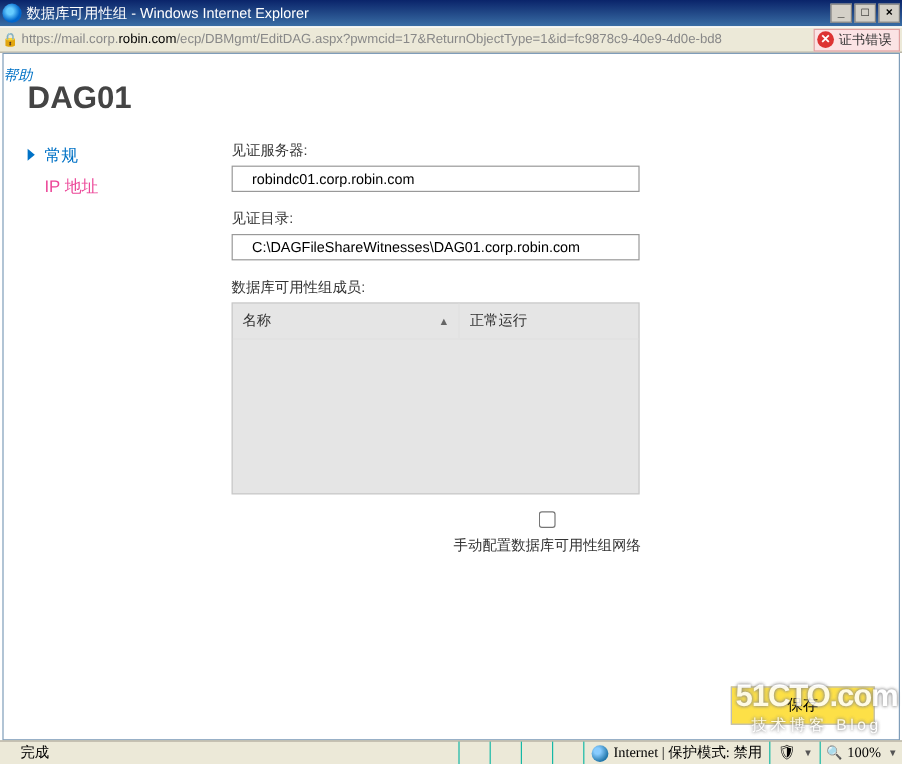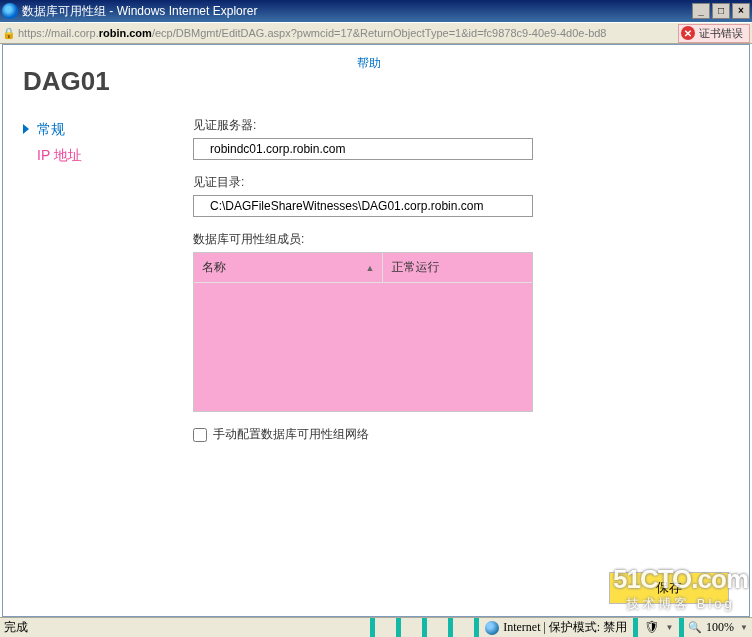--- a/index.html
+++ b/index.html
@@ -9,62 +9,62 @@
 .titlebar { height: 22px; background: linear-gradient(#0a246a, #3a6ea5); display: flex; align-items: center; padding: 0 2px; color: #fff; font-family: "SimSun", sans-serif; font-size: 12px; }
 .titlebar .ie-icon { width: 16px; height: 16px; margin-right: 4px; background: radial-gradient(circle at 40% 40%, #6cf 20%, #06c 60%); border-radius: 50%; }
 .titlebar .title-text { flex: 1; white-space: nowrap; overflow: hidden; }
 .titlebar .win-btns { display: flex; gap: 2px; }
 .titlebar .win-btn { width: 18px; height: 16px; background: #d4d0c8; border: 1px solid #808080; display: flex; align-items: center; justify-content: center; font-family: sans-serif; font-size: 10px; font-weight: bold; color: #000; line-height: 1; }
 
 
 .addrbar { height: 22px; background: #ece9d8; border-top: 1px solid #fff; border-bottom: 1px solid #aca899; display: flex; align-items: center; padding: 0 2px; font-family: Tahoma, sans-serif; font-size: 11px; }
 .addrbar .lock-icon { width: 14px; height: 14px; margin-right: 2px; display:flex; align-items:center; justify-content:center; }
 .addrbar .url { flex: 1; white-space: nowrap; overflow: hidden; color: #888; }
-.addrbar .url .bold { color: #000; font-weight: bold; }
+.addrbar .url .bold { color: #000; font-weight: normal; }
 .addrbar .cert-err { background: #fbe3e4; border: 1px solid #e0a0a0; padding: 1px 6px 1px 2px; display: flex; align-items: center; gap: 4px; color: #333; margin-left: 4px; }
 .addrbar .cert-err .x-circ { width: 14px; height: 14px; border-radius: 50%; background: #d33; color: #fff; display:flex; align-items:center; justify-content:center; font-size: 10px; font-weight:bold; }
 
 
 .content { position: absolute; top: 44px; left: 2px; right: 2px; bottom: 20px; border: 1px solid #7f9db9; background: #fff; display: flex; flex-direction: column; }
-.helplink { text-align: center; padding: 10px 14px 0 0; }
+.helplink { text-align: left; padding: 10px 14px 0 0; font-style: italic; }
 .helplink a { color: #0072c6; text-decoration: none; font-size: 12px; }
 .page-body { display: flex; flex: 1; padding: 0 20px; overflow: hidden; }
 .heading { font-size: 26px; color: #444; font-weight: 700; padding: 0 0 20px 20px; margin-top: -6px; }
 
 .sidebar { width: 170px; padding-top: 0; }
 .sidebar .item { font-size: 14px; color: #ec4899; padding: 4px 0 4px 14px; cursor: pointer; position: relative; }
 .sidebar .item.active { color: #0072c6; }
 .sidebar .item.active::before { content: ""; position: absolute; left: 0; top: 7px; border-top: 5px solid transparent; border-bottom: 5px solid transparent; border-left: 6px solid #0072c6; }
 
 .main { flex: 1; padding-right: 10px; }
 .field-label { font-size: 12px; color: #333; margin-bottom: 4px; }
 .text-input { width: 340px; border: 1px solid #999; padding: 3px 16px; font-size: 12px; font-family: Tahoma, sans-serif; background: #fff; }
 .field-group { margin-bottom: 14px; }
 
-.grid { width: 340px; border: 1px solid #c8c8c8; height: 160px; background: #f9a8d4; }
+.grid { width: 340px; border: 1px solid #c8c8c8; height: 160px; background: #e5e5e5; }
 .grid-header { display: flex; border-bottom: 1px solid #e0e0e0; }
 .grid-header .col { padding: 6px 8px; font-size: 12px; color: #333; display:flex; align-items:center; justify-content:space-between; }
 .grid-header .col:first-child { flex: 1.3; border-right: 1px solid #e0e0e0; }
 .grid-header .col:last-child { flex: 1; }
 .sort-arrow { font-size: 9px; color: #666; }
 
-.checkbox-row { margin-top: 14px; display: flex; align-items: center; gap: 6px; color: #333; }
+.checkbox-row { margin-top: 14px; display: flex; align-items: center; gap: 6px; color: #333; flex-direction: column; }
 .checkbox-row input { width: 14px; height: 14px; }
 
 .save-row { position: absolute; bottom: 12px; right: 20px; }
 .save-btn { width: 120px; padding: 6px 0; border: 1px solid #bbb; background: #fde047; font-size: 13px; cursor: pointer; }
 
 
 .watermark { position: absolute; right: 4px; bottom: 24px; font-family: Arial, sans-serif; color: #fff; text-shadow: 0 0 3px #888, 0 0 3px #888; opacity: 0.85; pointer-events: none; text-align:center; }
 .watermark .wm1 { font-size: 26px; font-weight: bold; letter-spacing: -1px; }
 .watermark .wm2 { font-size: 13px; letter-spacing: 3px; }
 
 
-.statusbar { position: absolute; bottom: 0; left: 0; right: 0; height: 20px; background: #ece9d8; border-top: 1px solid #aca899; display: flex; align-items: center; font-family: "SimSun", Tahoma; font-size: 12px; color: #000; }
-.statusbar .pane { border-left: 5px solid #14b8a6; height: 100%; display: flex; align-items: center; padding: 0 6px; gap: 4px; }
+.statusbar { position: absolute; bottom: 0; left: 0; right: 0; height: 20px; background: #ece9d8; border-top: 1px solid #aca899; display: flex; align-items: center; font-family: "SimSun", Tahoma; font-size: 12px; color: #000; padding-left: 13px; }
+.statusbar .pane { border-left: 1px solid #14b8a6; height: 100%; display: flex; align-items: center; padding: 0 6px; gap: 4px; }
 .statusbar .first { flex: 1; border-left: none; padding-left: 4px; }
 .statusbar .globe { width: 14px; height: 14px; border-radius: 50%; background: radial-gradient(circle at 35% 35%, #8cf 20%, #27a 70%); }
 .statusbar .zoom { padding: 0 4px; }
 .statusbar .drop { font-size: 8px; color: #555; padding-left: 2px; }
 .statusbar .mag { font-size: 11px; }
 </style>
 </head>
 <body>
 
 <div class="titlebar">

